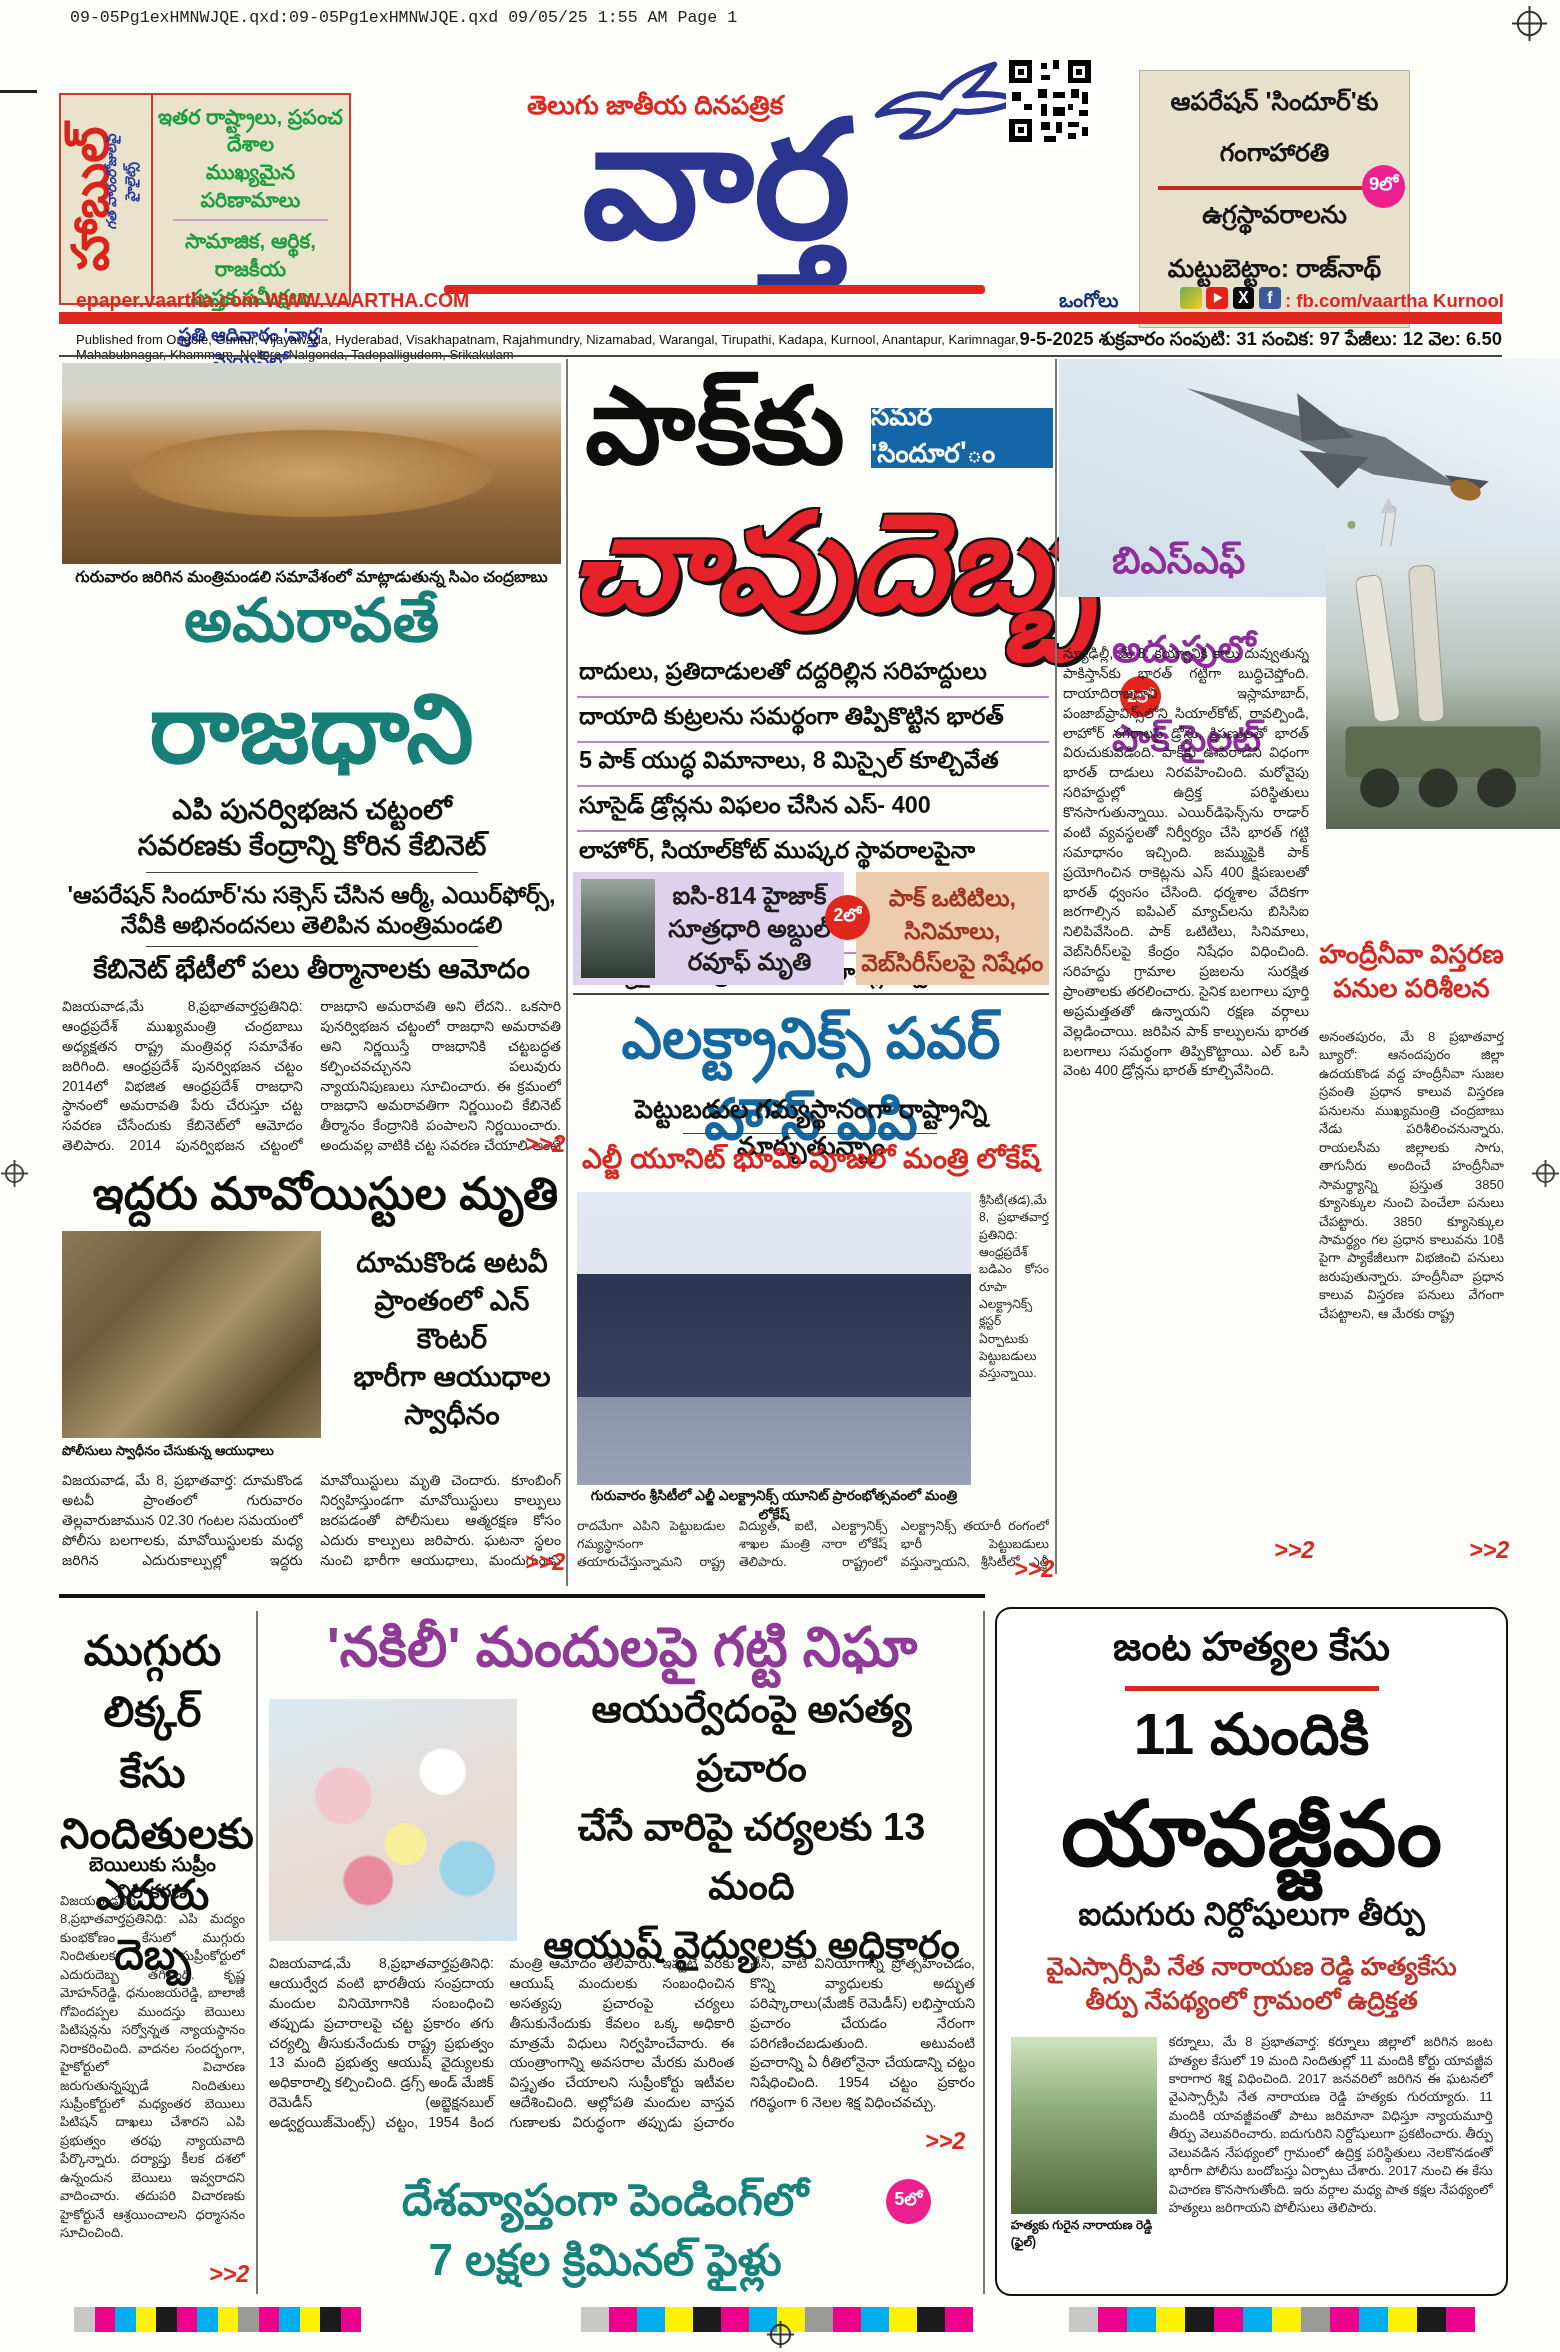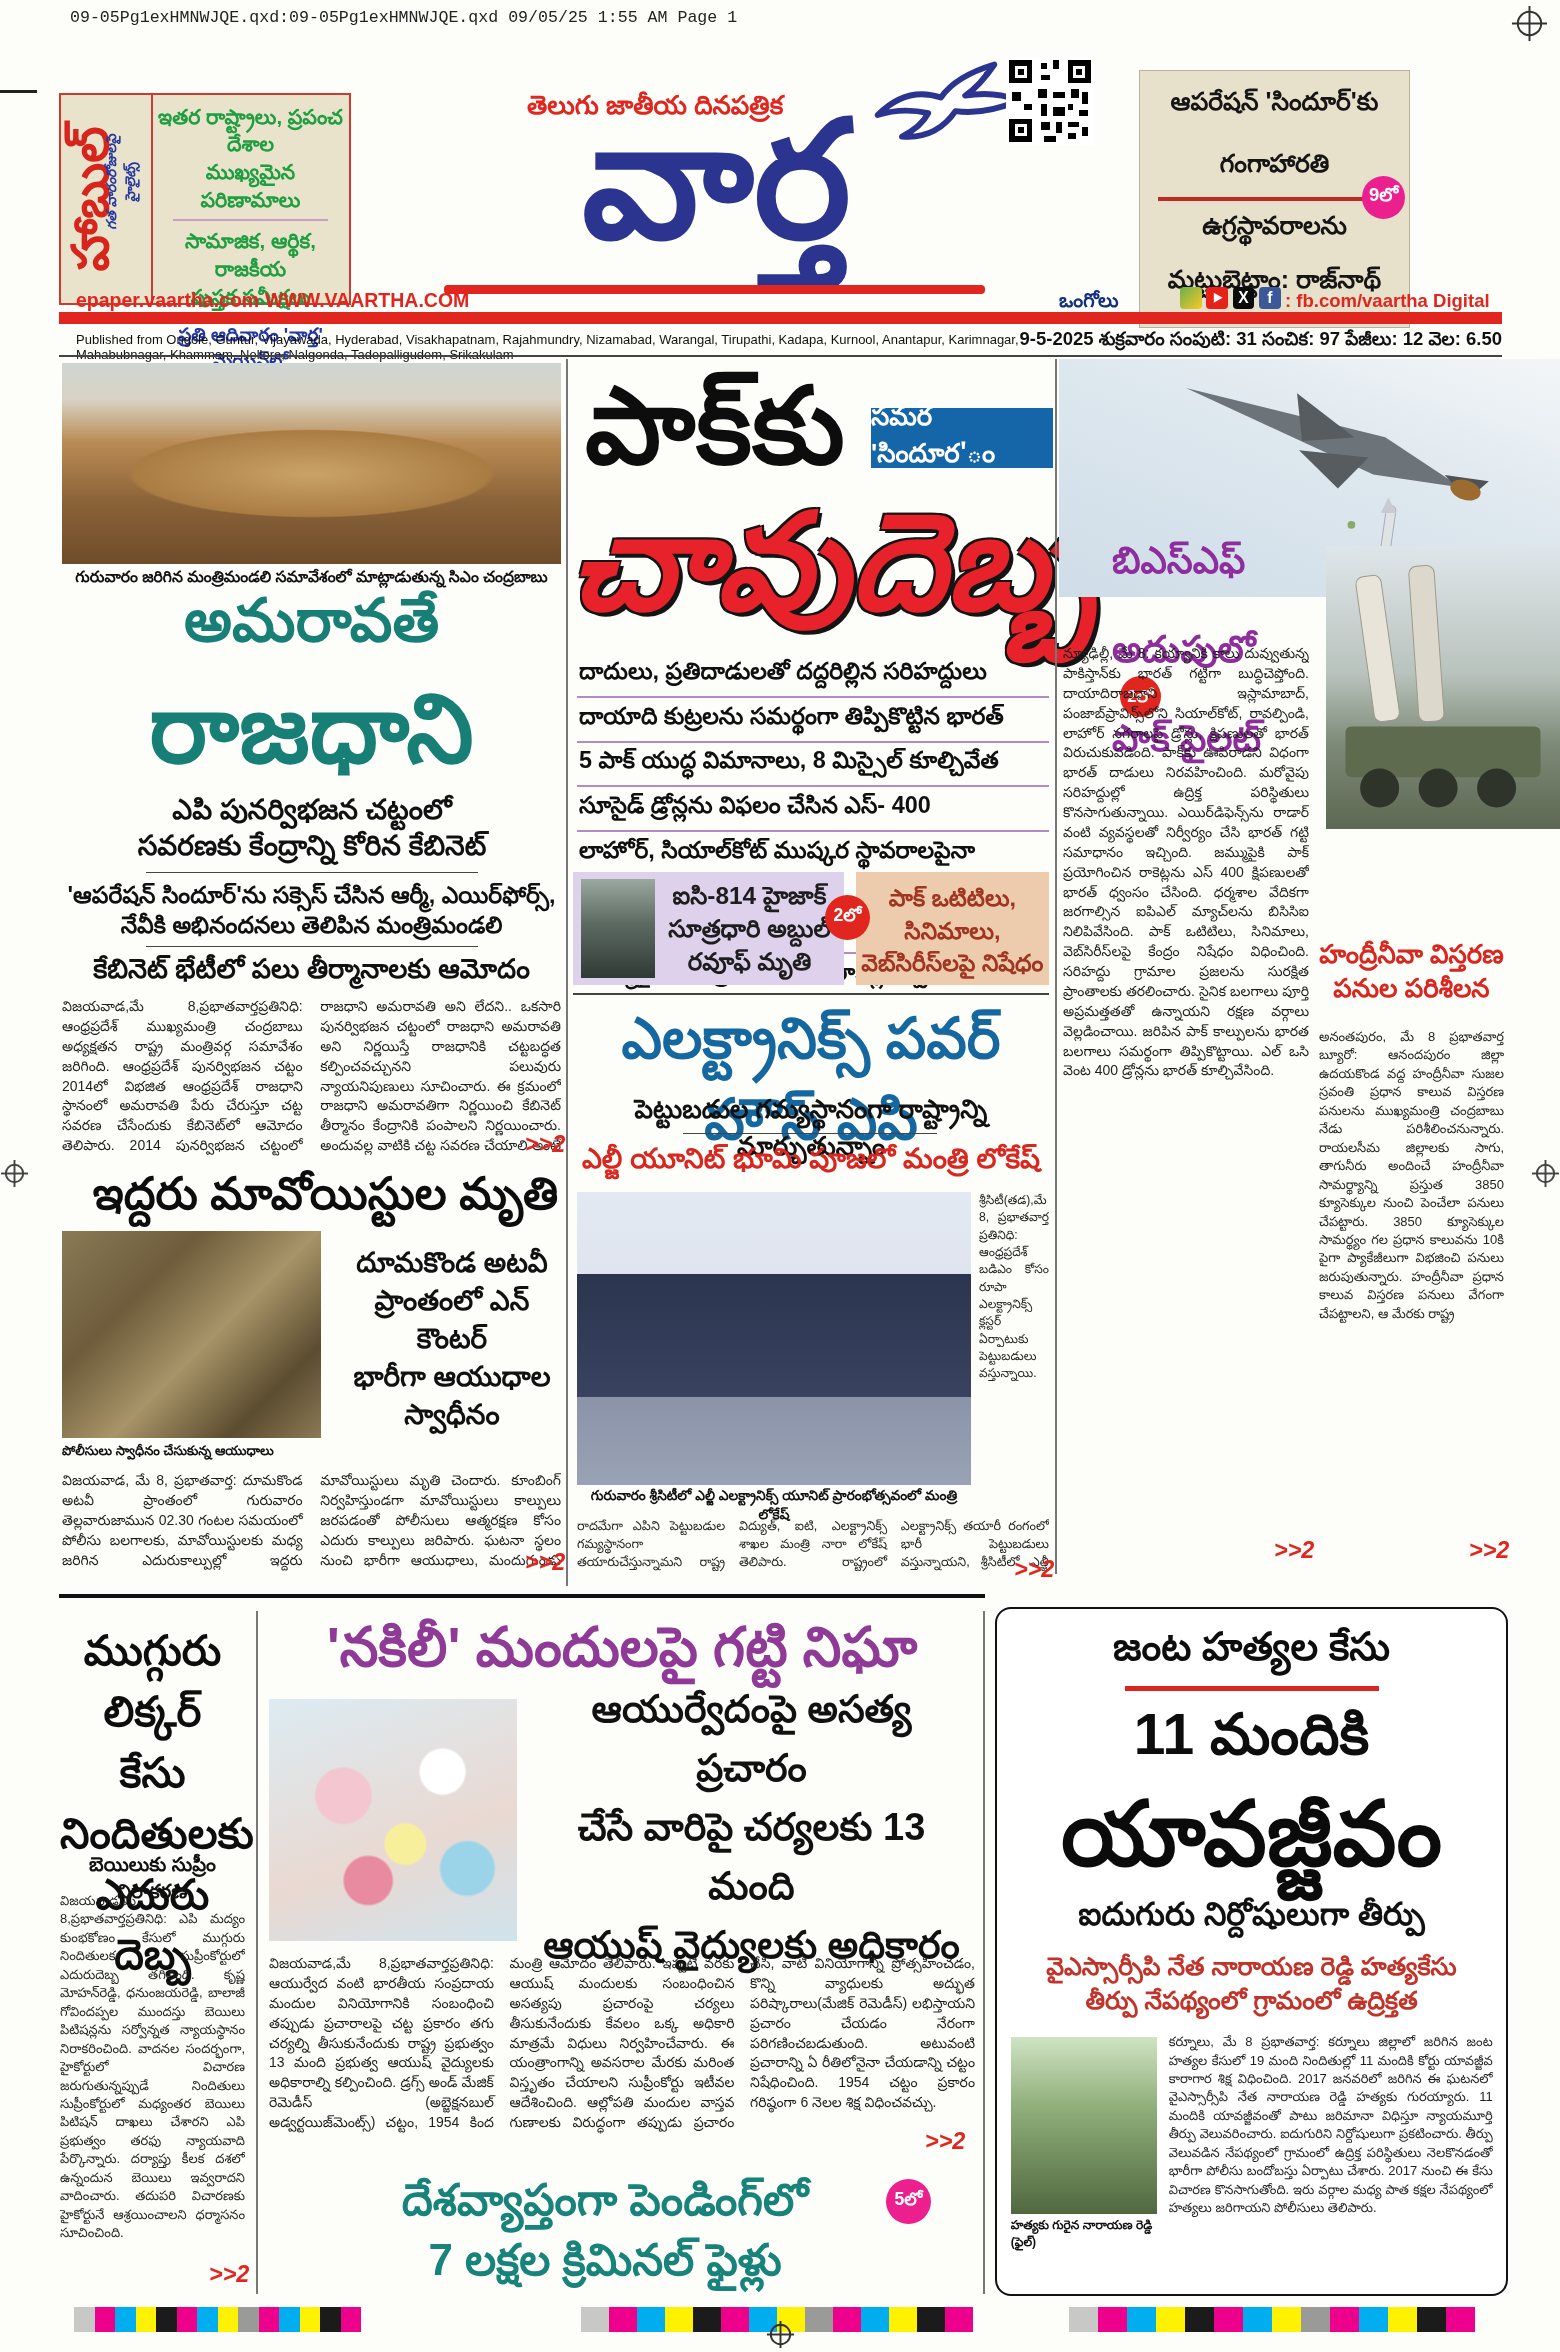--- a/index.html
+++ b/index.html
@@ -161,37 +161,37 @@
         <rect x="21" y="22" width="4" height="2"></rect>
           <rect x="26" y="24" width="2" height="3"></rect>
           <rect x="21" y="26" width="3" height="2"></rect>
           <rect x="13" y="27" width="4" height="2"></rect>
       </g>
     </svg>
   </div>
 
   <div class="abs beige-box ctr" style="left:1139px;top:70px;width:269px;height:256px;">
     <div class="l" style="margin-top:15.6px;">ఆపరేషన్ 'సిందూర్'కు</div>
-    <div class="l" style="margin-top:27px;">గంగాహారతి</div>
+    <div class="l" style="margin-top:16px;">గంగాహారతి</div>
     <div style="position:relative;margin:13.7px 17.6px 9.8px 17.6px;height:3.9px;background:#c02a22;">
       <div class="badge pink abs" style="right:-13.7px;top:-21.5px;width:43px;height:43px;font-size:18.5px;">9లో</div>
     </div>
     <div class="l" style="margin-top:7.8px;">ఉగ్రస్థావరాలను</div>
     <div class="l" style="margin-top:19px;">మట్టుబెట్టాం: రాజ్‌నాథ్</div>
   </div>
 
   <a class="abs redlink" style="left:76px;top:289px;text-decoration:none;">epaper.vaartha.com</a>
   <a class="abs redlink" style="left:265px;top:289px;text-decoration:none;">WWW.VAARTHA.COM</a>
   <div class="abs" style="left:1059px;top:289px;font-size:19.5px;font-weight:bold;color:#14317d;">ఒంగోలు</div>
   <div class="abs" style="left:1180px;top:287px;">
     <span class="social-ic" style="background:linear-gradient(135deg,#6ab04c,#f9ca24);"></span><span class="social-ic" style="background:#e62117;position:relative;"><svg width="21.5" height="21.5" viewBox="0 0 22 22">
           <polygon points="8,6 17,11 8,16" fill="#fff"></polygon>
         </svg></span><span class="social-ic" style="background:#0b0b0b;color:#fff;text-align:center;font-weight:bold;font-size:15.6px;line-height:21.5px;">X</span><span class="social-ic" style="background:#3b5998;color:#fff;text-align:center;font-weight:bold;font-size:15.6px;line-height:21.5px;">f</span>
   </div>
-  <a class="abs redlink" style="left:1285px;top:290px;font-size:18.5px;text-decoration:none;">: fb.com/vaartha Digital</a>
+  <a class="abs redlink" style="left:1285px;top:290px;font-size:18.5px;text-decoration:none;">: fb.com/vaartha Kurnool</a>
 
   <div class="abs red-band" style="left:59px;top:312px;width:1443px;height:11.7px;"></div>
   <div class="abs" style="left:76px;top:332px;width:956px;font-size:13px;color:#111;">Published from Ongole, Guntur, Vijayawada, Hyderabad, Visakhapatnam, Rajahmundry, Nizamabad, Warangal, Tirupathi, Kadapa, Kurnool, Anantapur,  Karimnagar, Mahabubnagar, Khammam, Nellore, Nalgonda, Tadepalligudem, Srikakulam</div>
   <div class="abs datebar" style="left:1014px;top:328px;width:488px;text-align:right;">9-5-2025 శుక్రవారం సంపుటి: 31 సంచిక: 97 పేజీలు: 12 వెల: 6.50</div>
   <div class="abs hline" style="left:59px;top:355px;width:1443px;"></div>
 
   <div class="abs photo cabinet" style="left:62px;top:363px;width:499px;height:201px;"></div>
   <div class="abs ctr caption" style="left:62px;top:568px;width:499px;font-size:15.6px;">గురువారం జరిగిన మంత్రిమండలి సమావేశంలో మాట్లాడుతున్న సిఎం చంద్రబాబు</div>
   <div class="abs ctr teal" style="left:62px;top:591px;width:499px;font-weight:900;font-size:60px;line-height:1;">అమరావతే</div>
   <div class="abs ctr teal" style="left:62px;top:681px;width:499px;font-weight:900;font-size:96px;line-height:1;">రాజధాని</div>

